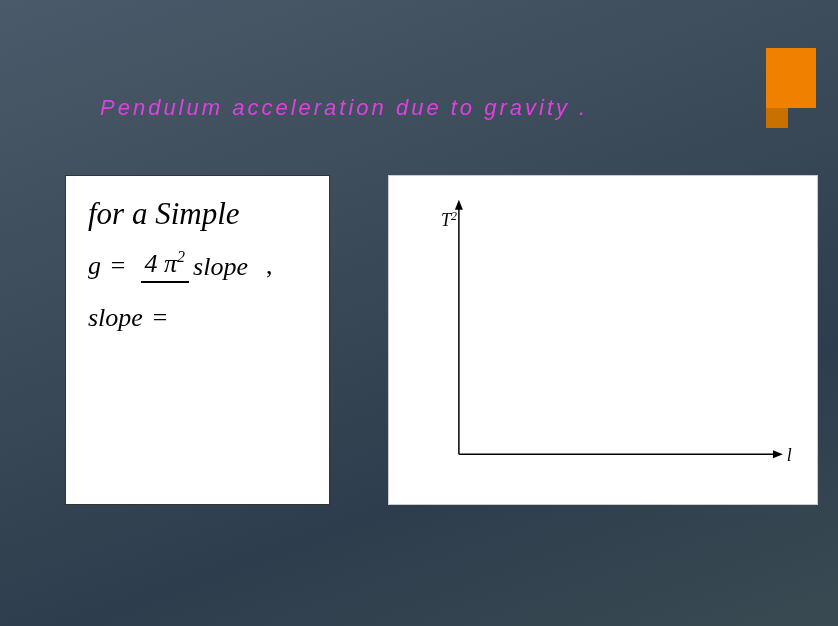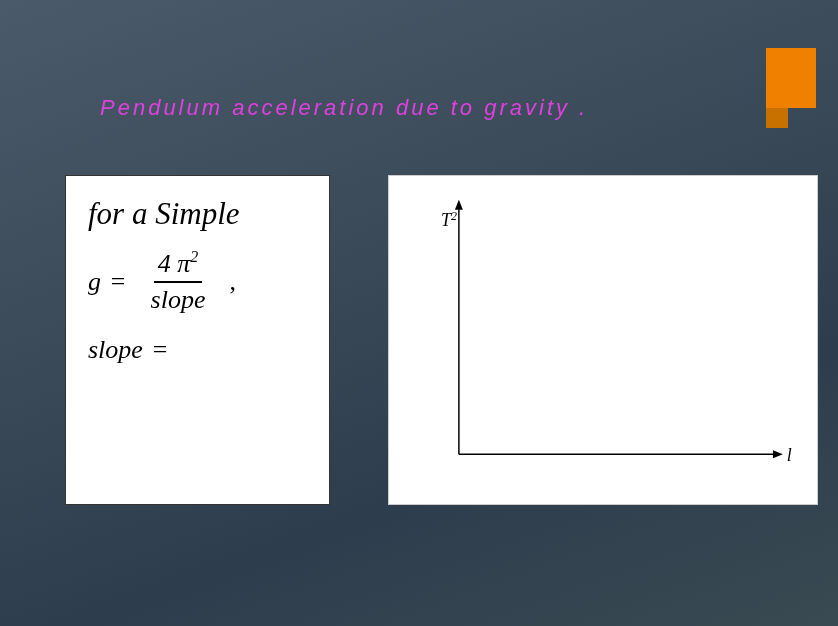--- a/index.html
+++ b/index.html
@@ -66,23 +66,23 @@
       display: flex;
       align-items: center;
       font-size: 26px;
       font-style: italic;
       margin-top: 14px;
       margin-bottom: 10px;
     }
 
     .fraction {
       display: inline-flex;
-      flex-direction: column;
+      flex-direction: row;
       align-items: center;
-      margin: 0 12px;
+      margin: 0 6px;
     }
 
     .fraction .numerator {
       border-bottom: 2px solid #000;
       padding: 0 4px 2px;
       font-size: 26px;
       font-style: italic;
       white-space: nowrap;
     }
 

